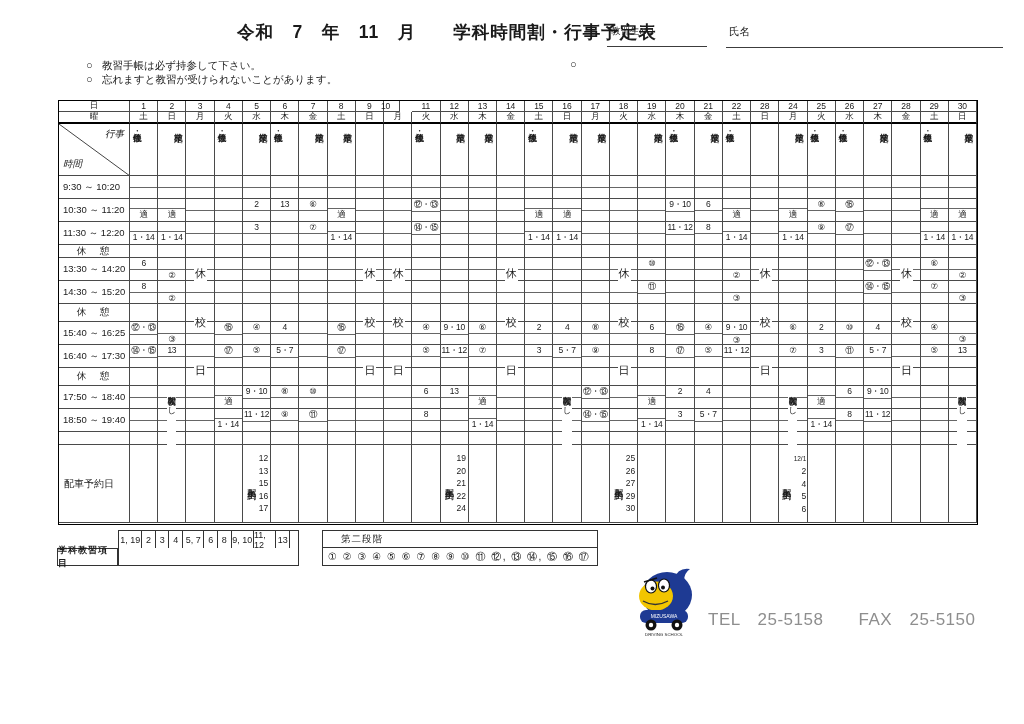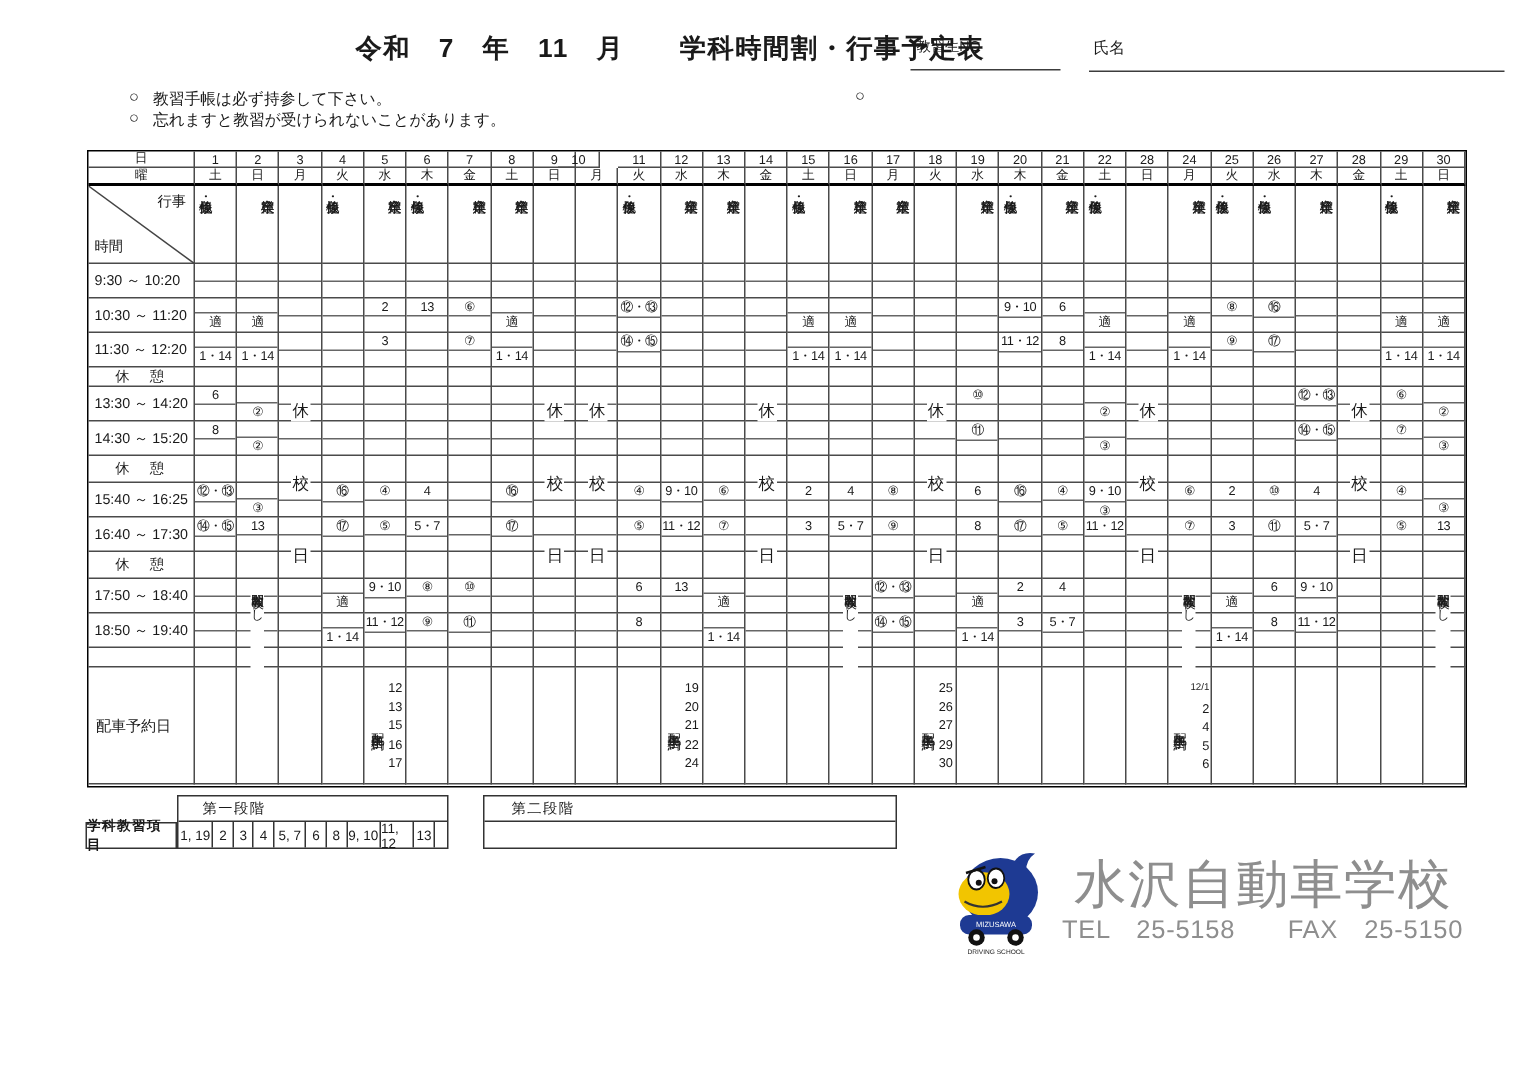--- a/index.html
+++ b/index.html
@@ -64,21 +64,21 @@
 
   <div class="abs bullet" style="left:86px;top:59px;">○</div>
   <div class="abs note" style="left:102px;top:59px;">教習手帳は必ず持参して下さい。</div>
   <div class="abs bullet" style="left:86px;top:73px;">○</div>
   <div class="abs note" style="left:102px;top:73px;">忘れますと教習が受けられないことがあります。</div>
   <div class="abs bullet" style="left:570px;top:58px;">○</div>
 
   <div class="schedule" id="schedule">
       <div class="cell" style="left: 0px; top: 0px; width: 71px; height: 11px;">日</div>
       <div class="cell thickb" style="left: 0px; top: 11px; width: 71px; height: 12px;">曜</div>
-      <div class="cell corner" style="left: 0px; top: 23px; width: 71px; height: 52px;">
+      <div class="cell corner" style="left: 0px; top: 23px; width: 71px; height: 52px; font-style: italic;">
         <svg width="71" height="52" style="position:absolute;left:0;top:0;">
       <line x1="0" y1="0" x2="71" y2="52" stroke="#444" stroke-width="1"></line>
         </svg>
     <span class="c-ev">行事</span>
         <span class="c-tm">時間</span>
       </div>
       <div class="cell tlabel" style="left: 0px; top: 75px; width: 71px; height: 23px;">9:30 ～ 10:20</div>
       <div class="cell tlabel" style="left: 0px; top: 98px; width: 71px; height: 23px;">10:30 ～ 11:20</div>
       <div class="cell tlabel" style="left: 0px; top: 121px; width: 71px; height: 23px;">11:30 ～ 12:20</div>
       <div class="cell tlabel" style="left: 0px; top: 157px; width: 71px; height: 23px;">13:30 ～ 14:20</div>
@@ -1514,53 +1514,52 @@
       <div class="cell" style="left: 889.757px; top: 144px; width: 28.233px; height: 13px;"></div>
       <div class="cell" style="left: 889.757px; top: 203px; width: 28.233px; height: 18px;"></div>
       <div class="cell" style="left: 889.757px; top: 267px; width: 28.233px; height: 18px;"></div>
       <div class="cell" style="left: 889.757px; top: 331px; width: 28.233px; height: 13px;"></div>
       <div class="cell" style="left: 889.757px; top: 344px; width: 28.233px; height: 78px;"></div>
       <div class="noff" style="left: 898.374px; top: 289px; height: 58px;">夜間教習なし</div>
     </div>
 
   <div class="lglabel" style="left:57px;top:548px;width:61px;height:18px;">学科教習項目</div>
   <div class="lgbox" style="left:118px;top:530px;width:181px;height:36px;">
-    <div class="lghead" style="padding-left:16px;">第一段階</div>
     <div class="lgcells" id="stage1-cells">
         <div class="lgcell" style="width: 26px;">1, 19</div>
         <div class="lgcell" style="width: 15px;">2</div>
         <div class="lgcell" style="width: 15px;">3</div>
         <div class="lgcell" style="width: 15px;">4</div>
         <div class="lgcell" style="width: 24px;">5, 7</div>
         <div class="lgcell" style="width: 15px;">6</div>
         <div class="lgcell" style="width: 15px;">8</div>
         <div class="lgcell" style="width: 25px;">9, 10</div>
         <div class="lgcell" style="width: 25px;">11, 12</div>
         <div class="lgcell" style="width: 15px;">13</div>
         <div class="lgcell" style="width: 9px;"></div>
       </div>
   </div>
   <div class="lgbox" style="left:322px;top:530px;width:276px;height:36px;">
     <div class="lghead" style="padding-left:18px;">第二段階</div>
+    <div class="lgitems">① ② ③ ④ ⑤ ⑥ ⑦ ⑧ ⑨ ⑩ ⑪ ⑫, ⑬ ⑭, ⑮ ⑯ ⑰</div>
   </div>
 
   <svg class="abs" style="left:634px;top:565px;" width="62" height="74" viewBox="0 0 62 74">
     <path d="M40 14 Q44 2 56 4 Q50 8 50 16 Z" fill="#1e3a93"></path>
     <ellipse cx="33" cy="30" rx="25" ry="23" fill="#1e3a93"></ellipse>
     <ellipse cx="22" cy="31" rx="17" ry="14.5" fill="#f2c500"></ellipse>
     <ellipse cx="17" cy="21.5" rx="5.5" ry="6.5" fill="#fff" stroke="#111" stroke-width="1.2"></ellipse>
     <circle cx="18.5" cy="23.5" r="2" fill="#111"></circle>
     <ellipse cx="30" cy="20.5" rx="5.5" ry="6.5" fill="#fff" stroke="#111" stroke-width="1.2"></ellipse>
     <circle cx="29" cy="22.5" r="2" fill="#111"></circle>
     <path d="M10 17 L23 13" stroke="#111" stroke-width="1.6" fill="none"></path>
     <path d="M9 36 Q21 43 34 36" stroke="#333" stroke-width="1.4" fill="none"></path>
     <rect x="6" y="45" width="48" height="13" rx="6" fill="#1e3a93"></rect>
     <text x="30" y="53" text-anchor="middle" font-size="5" fill="#fff" font-family="Liberation Sans,sans-serif">MIZUSAWA</text>
     <circle cx="17" cy="60" r="5.5" fill="#111"></circle>
       <circle cx="17" cy="60" r="2.2" fill="#fff"></circle>
     <circle cx="43" cy="60" r="5.5" fill="#111"></circle>
       <circle cx="43" cy="60" r="2.2" fill="#fff"></circle>
     <text x="30" y="71" text-anchor="middle" font-size="4.4" fill="#222" font-family="Liberation Sans,sans-serif">DRIVING SCHOOL</text>
   </svg>
-  <div class="abs schoolname" style="left:716px;top:566px;">水沢自動車学校</div>
   <div class="abs telline" style="left:708px;top:608px;">TEL　25-5158　　FAX　25-5150</div>
 
 </div>
 
 </body></html>

